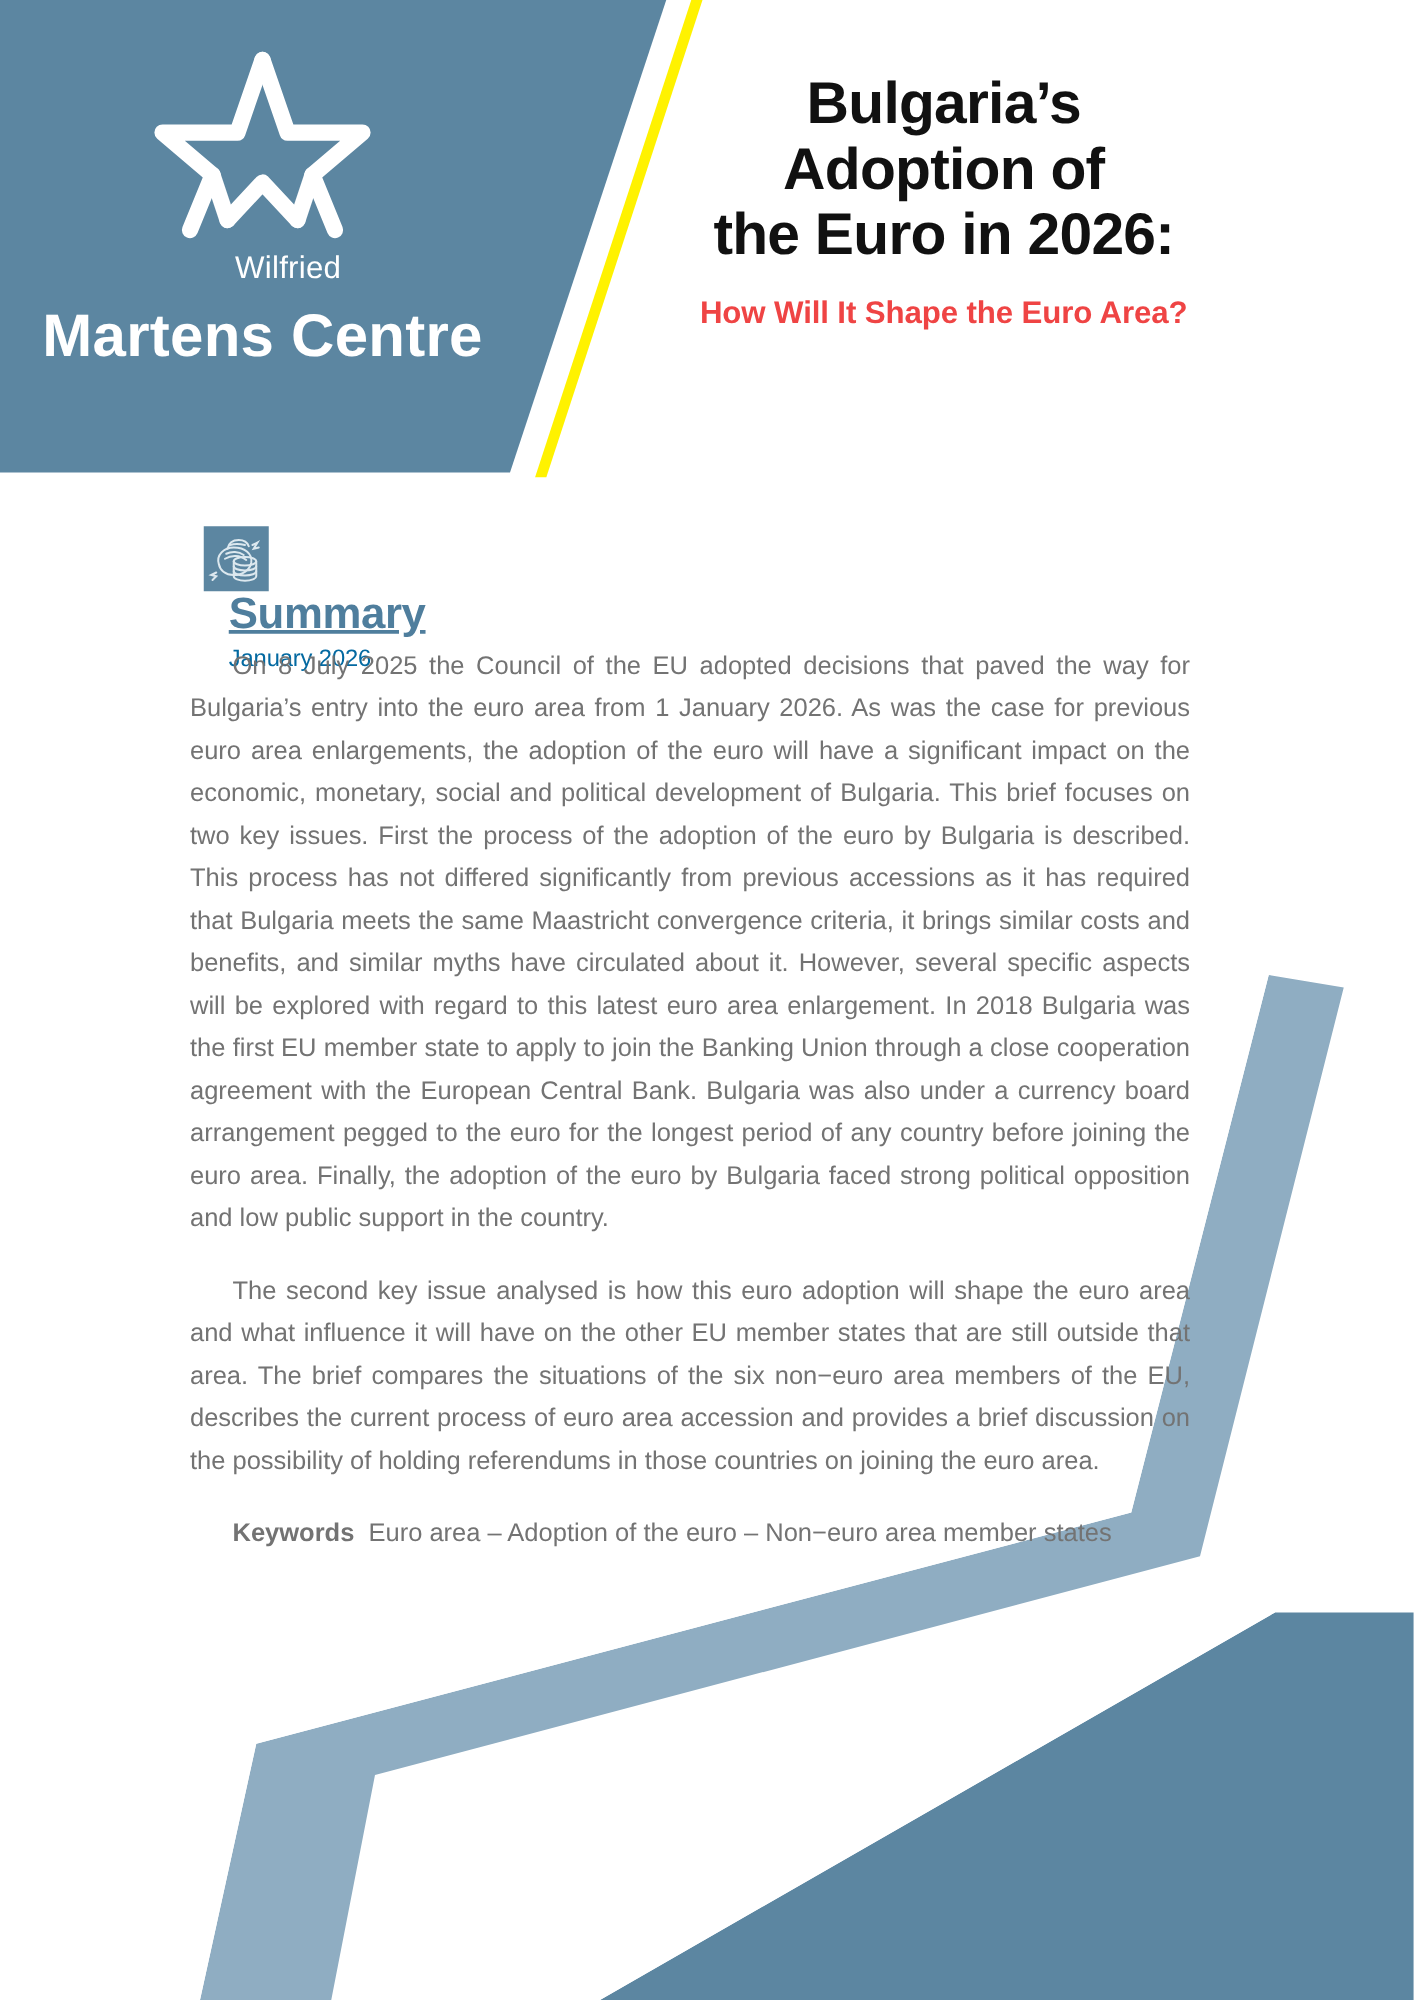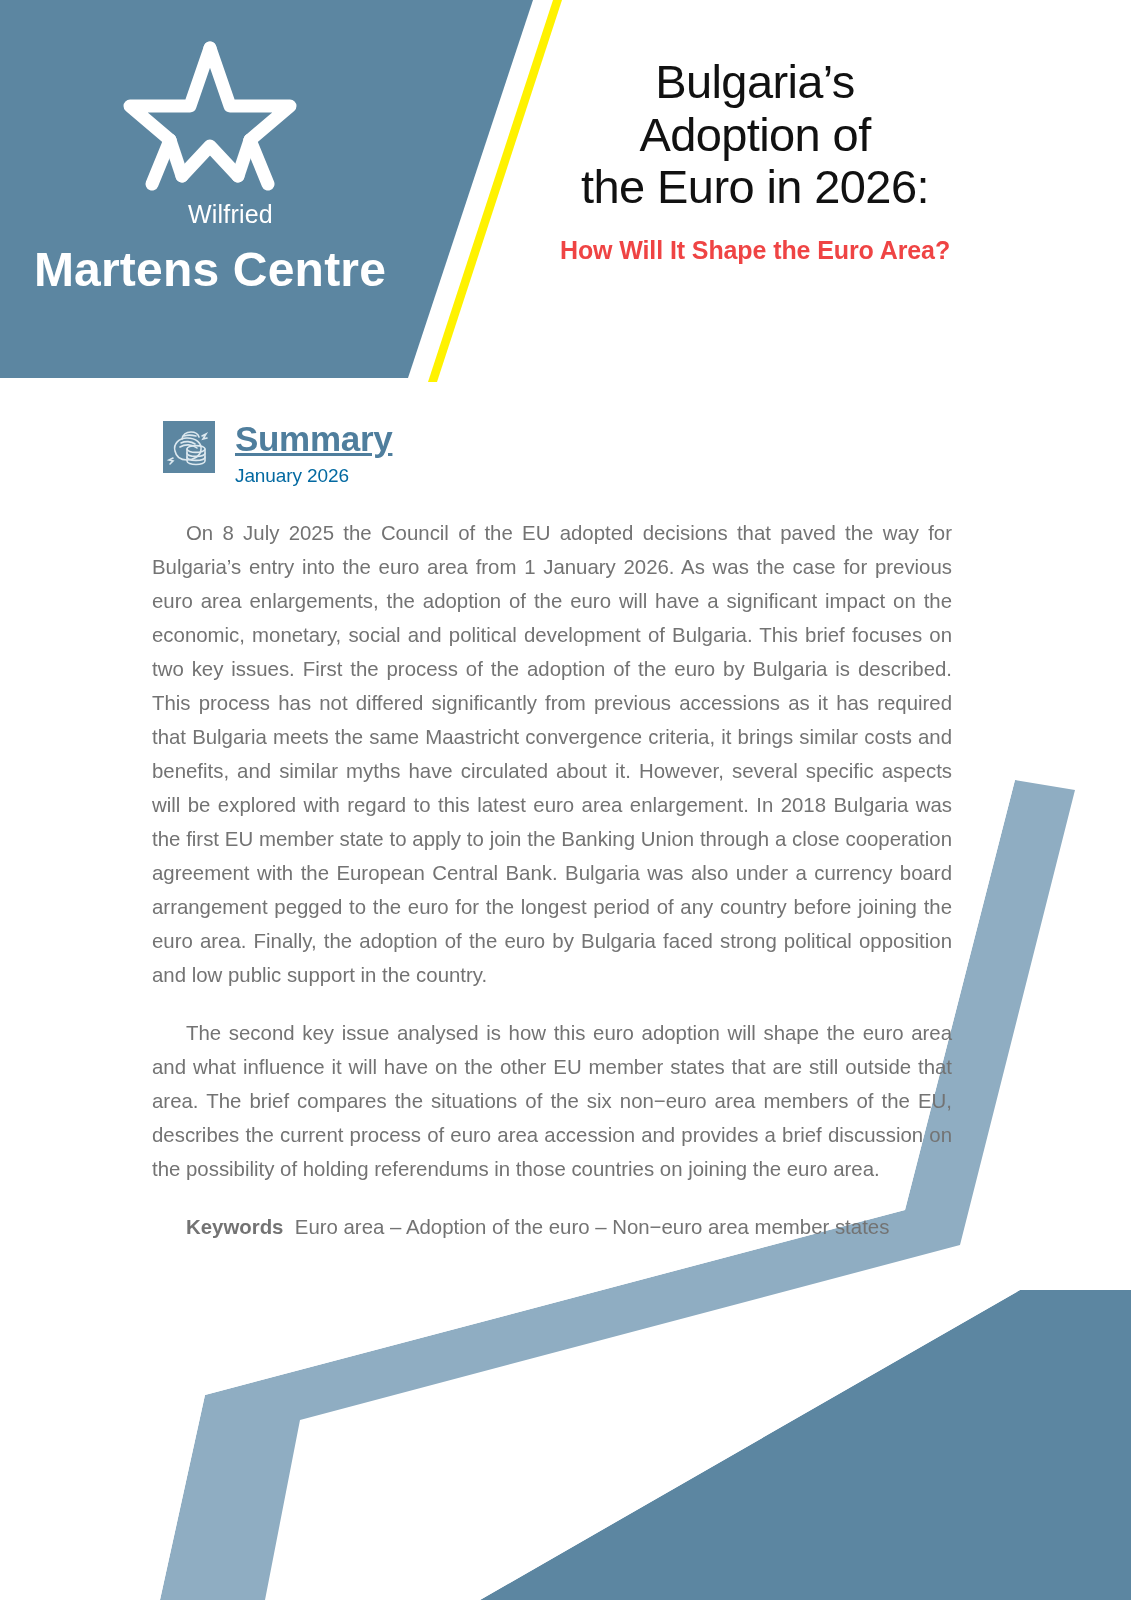--- a/index.html
+++ b/index.html
@@ -66,21 +66,21 @@
 
   #title-block {
     position: absolute;
     left: 500px; top: 56px;
     width: 510px;
     text-align: center;
     z-index: 3;
   }
   .doc-title {
     font-size: 47px;
-    font-weight: 400;
+    font-weight: 700;
     color: #111111;
     line-height: 1.12;
     letter-spacing: -0.6px;
     margin: 0;
   }
   .doc-subtitle {
     font-size: 25px;
     font-weight: 700;
     color: #ef4444;
     margin: 22px 0 0 0;
@@ -113,20 +113,21 @@
     position: absolute;
     left: 0; top: 380px;
     width: 1131px;
     z-index: 3;
   }
   #summary-head {
     position: absolute;
     left: 163px; top: 41px;
     display: flex;
     align-items: flex-start;
+    flex-direction: column;
   }
   #summary-icon {
     width: 52px; height: 52px;
     background: #5c86a1;
     flex: 0 0 auto;
     position: relative;
   }
   #summary-head-text { margin-left: 20px; }
   #summary-title {
     font-size: 35px;

